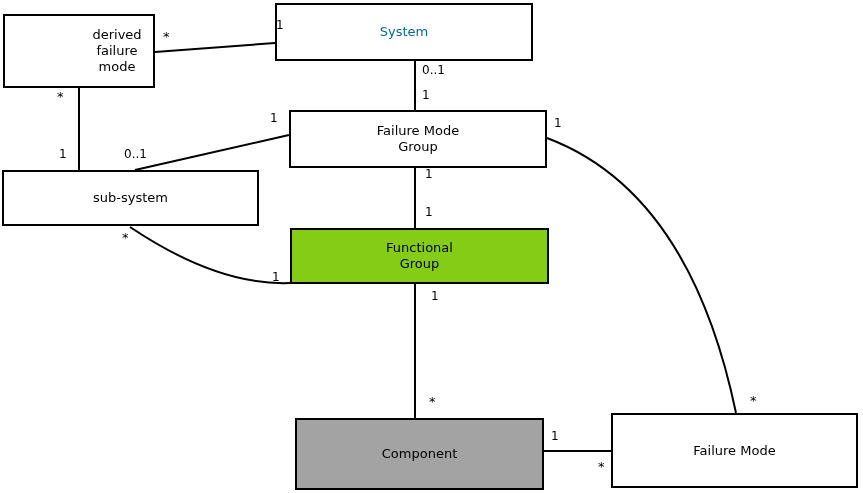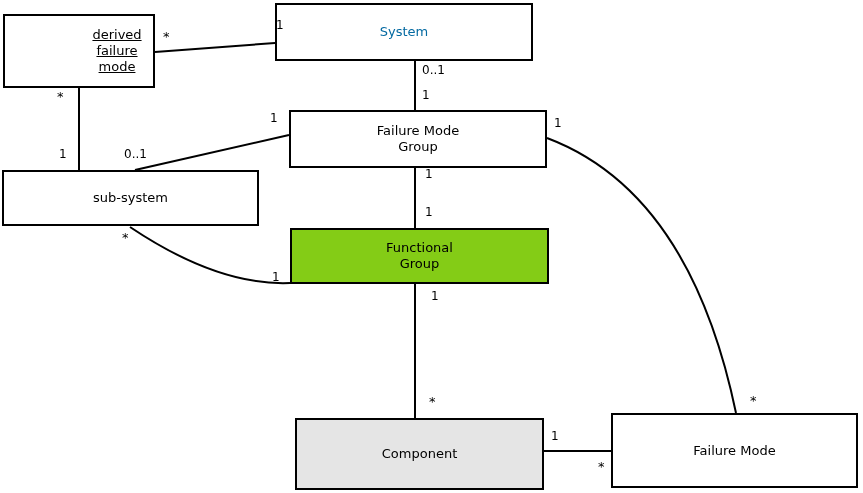--- a/index.html
+++ b/index.html
@@ -64,39 +64,39 @@
       <path d="M 135 170 L 289 135" fill="none" stroke="#000000" stroke-width="2"></path>
       <path d="M 415 168 L 415 228" fill="none" stroke="#000000" stroke-width="2"></path>
       <path d="M 130 227 Q 218 286 290 283" fill="none" stroke="#000000" stroke-width="2"></path>
       <path d="M 415 284 L 415 418" fill="none" stroke="#000000" stroke-width="2"></path>
       <path d="M 544 451 L 611 451" fill="none" stroke="#000000" stroke-width="2"></path>
       <path d="M 547 138 Q 690 192 736 413" fill="none" stroke="#000000" stroke-width="2"></path>
     </svg>
 
   <div id="class-layer">
       <div class="uml-class" style="left: 3px; top: 14px; width: 152px; height: 74px; border-color: rgb(0, 0, 0); background: rgb(255, 255, 255); color: rgb(0, 0, 0);">
-        <span class="cls-label" style="margin-left: 76px; text-decoration: underline;">derived
+        <span class="cls-label" style="margin-left: 76px;">derived
 failure
 mode</span>
       </div>
       <div class="uml-class" style="left: 275px; top: 3px; width: 258px; height: 58px; border-color: rgb(0, 0, 0); background: rgb(255, 255, 255); color: #0369a1;">
         <span class="cls-label">System</span>
       </div>
       <div class="uml-class" style="left: 289px; top: 110px; width: 258px; height: 58px; border-color: rgb(0, 0, 0); background: rgb(255, 255, 255); color: rgb(0, 0, 0);">
         <span class="cls-label">Failure Mode
 Group</span>
       </div>
       <div class="uml-class" style="left: 2px; top: 170px; width: 257px; height: 56px; border-color: rgb(0, 0, 0); background: rgb(255, 255, 255); color: rgb(0, 0, 0);">
         <span class="cls-label">sub-system</span>
       </div>
       <div class="uml-class" style="left: 290px; top: 228px; width: 259px; height: 56px; border-color: rgb(0, 0, 0); background: #84cc16; color: rgb(0, 0, 0);">
         <span class="cls-label">Functional
 Group</span>
       </div>
-      <div class="uml-class" style="left: 295px; top: 418px; width: 249px; height: 72px; border-color: rgb(0, 0, 0); background: #e5e5e5; color: rgb(0, 0, 0); text-align: right;">
+      <div class="uml-class" style="left: 295px; top: 418px; width: 249px; height: 72px; border-color: rgb(0, 0, 0); background: #a3a3a3; color: rgb(0, 0, 0); text-align: right;">
         <span class="cls-label">Component</span>
       </div>
       <div class="uml-class" style="left: 611px; top: 413px; width: 247px; height: 75px; border-color: rgb(0, 0, 0); background: rgb(255, 255, 255); color: rgb(0, 0, 0);">
         <span class="cls-label">Failure Mode</span>
       </div>
     </div>
   <div id="mult-layer">
       <span class="mult star" style="left: 163px; top: 31px; color: rgb(0, 0, 0);">*</span>
       <span class="mult" style="left: 276px; top: 19px; color: rgb(0, 0, 0);">1</span>
       <span class="mult" style="left: 422px; top: 64px; color: rgb(0, 0, 0);">0..1</span>

